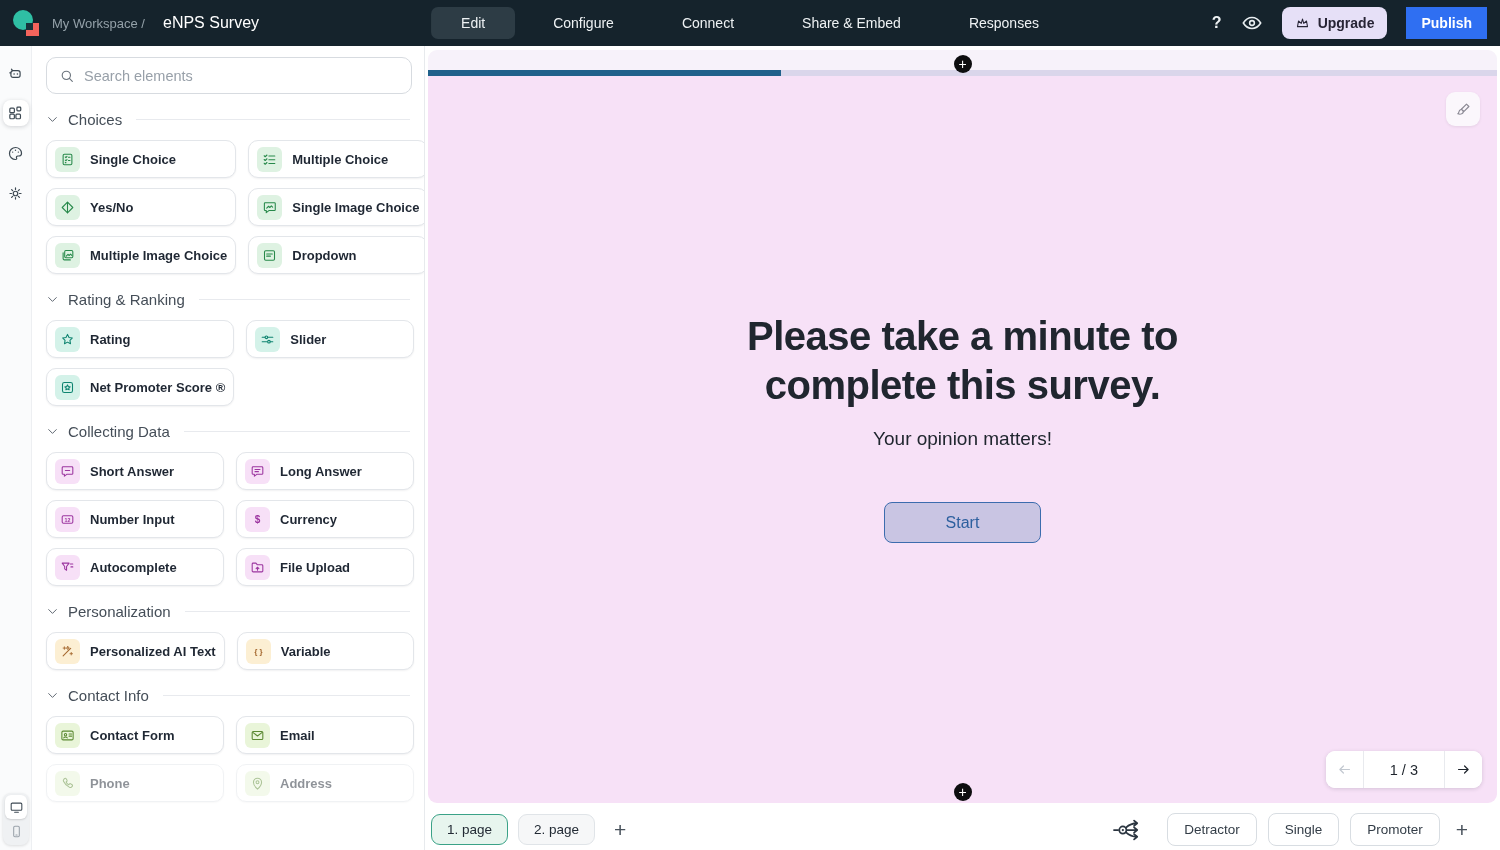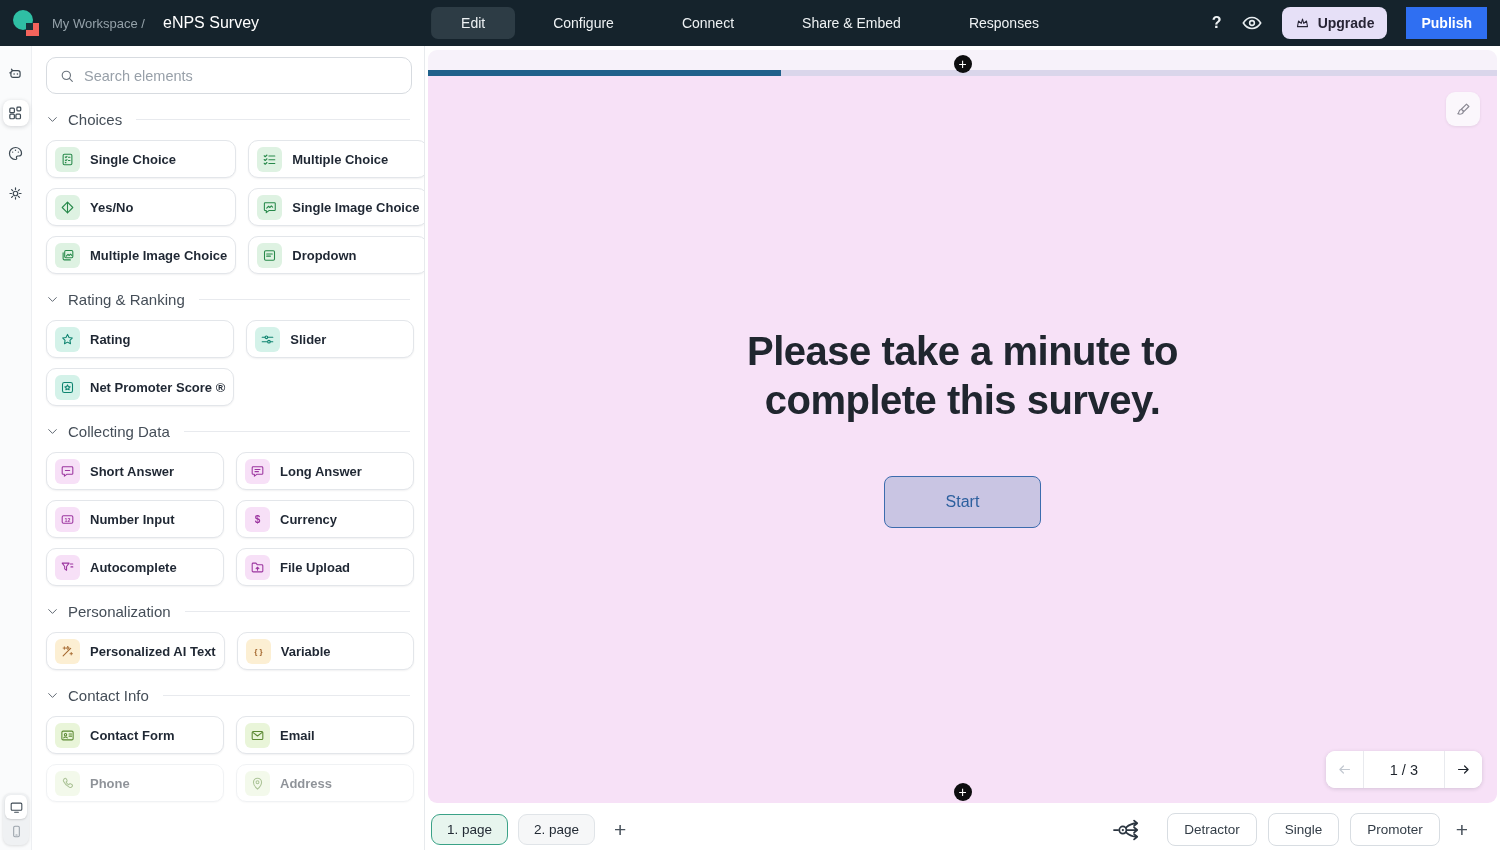--- a/index.html
+++ b/index.html
@@ -58,21 +58,21 @@
   
   .main{position:absolute;left:425px;top:46px;right:0;bottom:0;background:#fff}
   .canvas{position:absolute;left:3px;right:3px;top:4px;bottom:47px;border-radius:9px;overflow:hidden}
   .canvas-strip{height:20px;background:#f7f2fa}
   .progress-track{height:6px;background:#dad6eb}
   .progress-fill{height:100%;background:#20618b}
   .canvas-body{position:absolute;top:26px;left:0;right:0;bottom:0;background:#f7e1f7;display:flex;align-items:center;justify-content:center}
   .survey-content{text-align:center;margin-top:-24px}
   .survey-heading{font-size:40px;line-height:1.22;font-weight:700;color:#20262f;letter-spacing:-.5px}
   .survey-subtitle{font-size:19px;color:#20262f;margin-top:19px}
-  .start-btn{margin-top:52px;width:157px;height:52px;background:#c9c5e3;border:1px solid #3c6cae;border-radius:8px;color:#2c5f9e;font-size:16px}
+  .start-btn{margin-top:52px;width:157px;height:41px;background:#c9c5e3;border:1px solid #3c6cae;border-radius:8px;color:#2c5f9e;font-size:16px}
   .plus-fab{position:absolute;left:50%;transform:translateX(-50%);width:18px;height:18px;border-radius:50%;background:#0d0d0f;color:#fff;display:flex;align-items:center;justify-content:center;font-size:14px;line-height:0;border:none;z-index:3;padding:0}
   .plus-top{top:5px}
   .plus-bottom{bottom:2px}
   .brush-btn{position:absolute;top:42px;right:17px;width:34px;height:34px;background:#fbf7fc;border-radius:9px;display:flex;align-items:center;justify-content:center;box-shadow:0 1px 3px rgba(0,0,0,.08);border:none}
   .brush-btn svg{width:17px;height:17px;color:#8d8b96}
   .pager{position:absolute;right:15px;bottom:15px;height:37px;background:#fff;border-radius:9px;display:flex;align-items:center;box-shadow:0 1px 4px rgba(20,20,40,.15);overflow:hidden}
   .pager-btn{width:37px;height:37px;display:flex;align-items:center;justify-content:center;background:#fff;border:none}
   .pager-btn svg{width:17px;height:17px}
   .pager-prev{color:#c2c8d0}
   .pager-next{color:#1e242c}
@@ -460,20 +460,21 @@
     <div class="canvas-strip"></div>
     <div class="progress-track">
       <div class="progress-fill" style="width: 33%;"></div>
     </div>
     <div class="canvas-body">
       <div class="survey-content">
         <div class="survey-heading">
           <div>Please take a minute to</div>
           <div>complete this survey.</div>
         </div>
+        <div class="survey-subtitle">Your opinion matters!</div>
         <button class="start-btn">Start</button>
       </div>
     </div>
 
     <button class="plus-fab plus-top">+</button>
     <button class="plus-fab plus-bottom">+</button>
 
     <button class="brush-btn">
         <span style="display:flex">
           <svg viewBox="0 0 24 24" fill="none" stroke="currentColor" stroke-width="1.7" stroke-linecap="round" stroke-linejoin="round" width="100%" height="100%">

